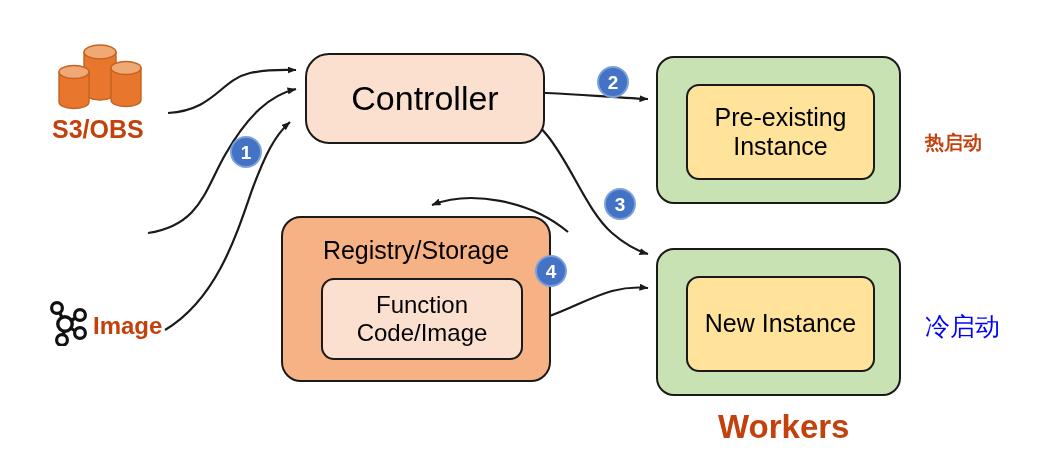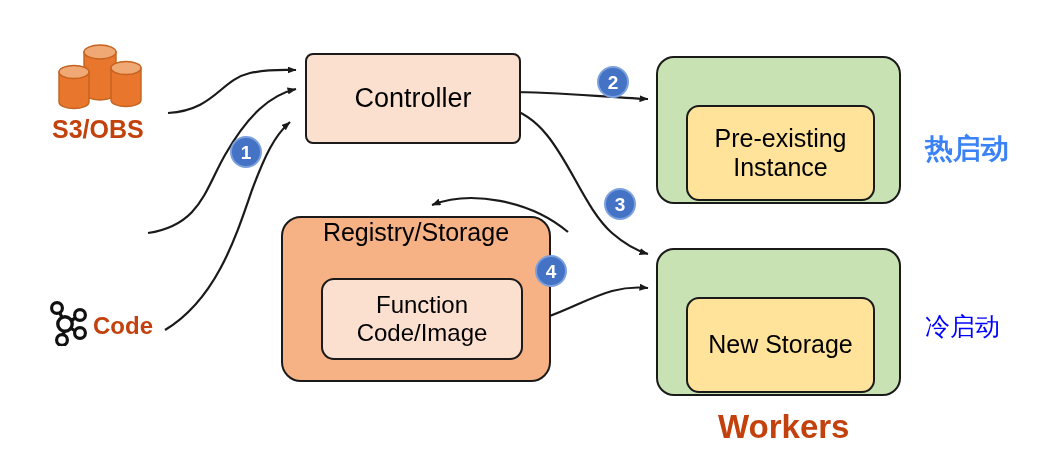--- a/index.html
+++ b/index.html
@@ -30,25 +30,25 @@
     display: flex;
     align-items: center;
     justify-content: center;
     text-align: center;
     border: 2.5px solid #1a1a1a;
     color: #000000;
   }
   .node-controller {
     left: 305px;
     top: 53px;
-    width: 216px;
+    width: 240px;
     height: 91px;
-    border-radius: 8px;
+    border-radius: 24px;
     background: #fbe0d0;
-    font-size: 27px;
+    font-size: 34px;
   }
   .node-worker {
     border-radius: 18px;
     background: #c9e2b3;
   }
   .worker-top {
     left: 656px;
     top: 56px;
     width: 245px;
     height: 148px;
@@ -69,31 +69,30 @@
     border: 2.5px solid #1a1a1a;
     border-radius: 13px;
     background: #ffe39a;
     display: flex;
     align-items: center;
     justify-content: center;
     text-align: center;
     font-size: 25px;
     line-height: 1.18;
     color: #000000;
-    margin-top: 21px;
   }
   .node-registry {
     left: 281px;
     top: 216px;
     width: 270px;
     height: 166px;
     border-radius: 20px;
     background: #f6b184;
     display: block;
-    padding-top: 0;
+    padding-top: 18px;
   }
   .registry-title {
     font-size: 25px;
     text-align: center;
     color: #000;
   }
   .node-funcode {
     position: absolute;
     box-sizing: border-box;
     left: 38px;
@@ -137,23 +136,23 @@
   }
   .label-workers {
     left: 718px;
     top: 408px;
     font-size: 33px;
     font-weight: bold;
   }
   .label-warm {
     left: 925px;
     top: 130px;
-    font-size: 28px;
-    font-weight: bold;
-    color: #3b82f6;
+    font-size: 19px;
+    font-weight: bold;
+    color: #c2410c;
   }
   .label-cold {
     left: 925px;
     top: 310px;
     font-size: 25px;
     font-weight: normal;
     color: #0000ff;
   }
   .badge {
     position: absolute;
@@ -237,38 +236,38 @@
       <line x1="17" y1="24" x2="15" y2="38"></line>
     </g>
     <circle cx="17" cy="24" r="7.2" fill="#ffffff" stroke="#111111" stroke-width="3.4"></circle>
     <circle cx="9" cy="8" r="5.4" fill="#ffffff" stroke="#111111" stroke-width="3.2"></circle>
     <circle cx="32" cy="15" r="5.4" fill="#ffffff" stroke="#111111" stroke-width="3.2"></circle>
     <circle cx="32" cy="33" r="5.4" fill="#ffffff" stroke="#111111" stroke-width="3.2"></circle>
     <circle cx="14" cy="40" r="5.4" fill="#ffffff" stroke="#111111" stroke-width="3.2"></circle>
   </svg>
 
   <div class="label label-s3">S3/OBS</div>
-  <div class="label label-kafka">Code</div>
+  <div class="label label-kafka">Image</div>
 
   <div class="node node-controller">Controller</div>
 
   <div class="node node-registry">
     <div class="registry-title">Registry/Storage</div>
     <div class="node-funcode">Function
 Code/Image</div>
   </div>
 
   <div class="node node-worker worker-top">
     <div class="node-instance">Pre-existing
 Instance</div>
   </div>
 
   <div class="node node-worker worker-bottom">
     <div class="node-instance">New
-Storage</div>
+Instance</div>
   </div>
 
   <div class="badge badge-1">1</div>
   <div class="badge badge-2">2</div>
   <div class="badge badge-3">3</div>
   <div class="badge badge-4">4</div>
 
   <div class="label label-warm">热启动</div>
   <div class="label label-cold">冷启动</div>
   <div class="label label-workers">Workers</div>

